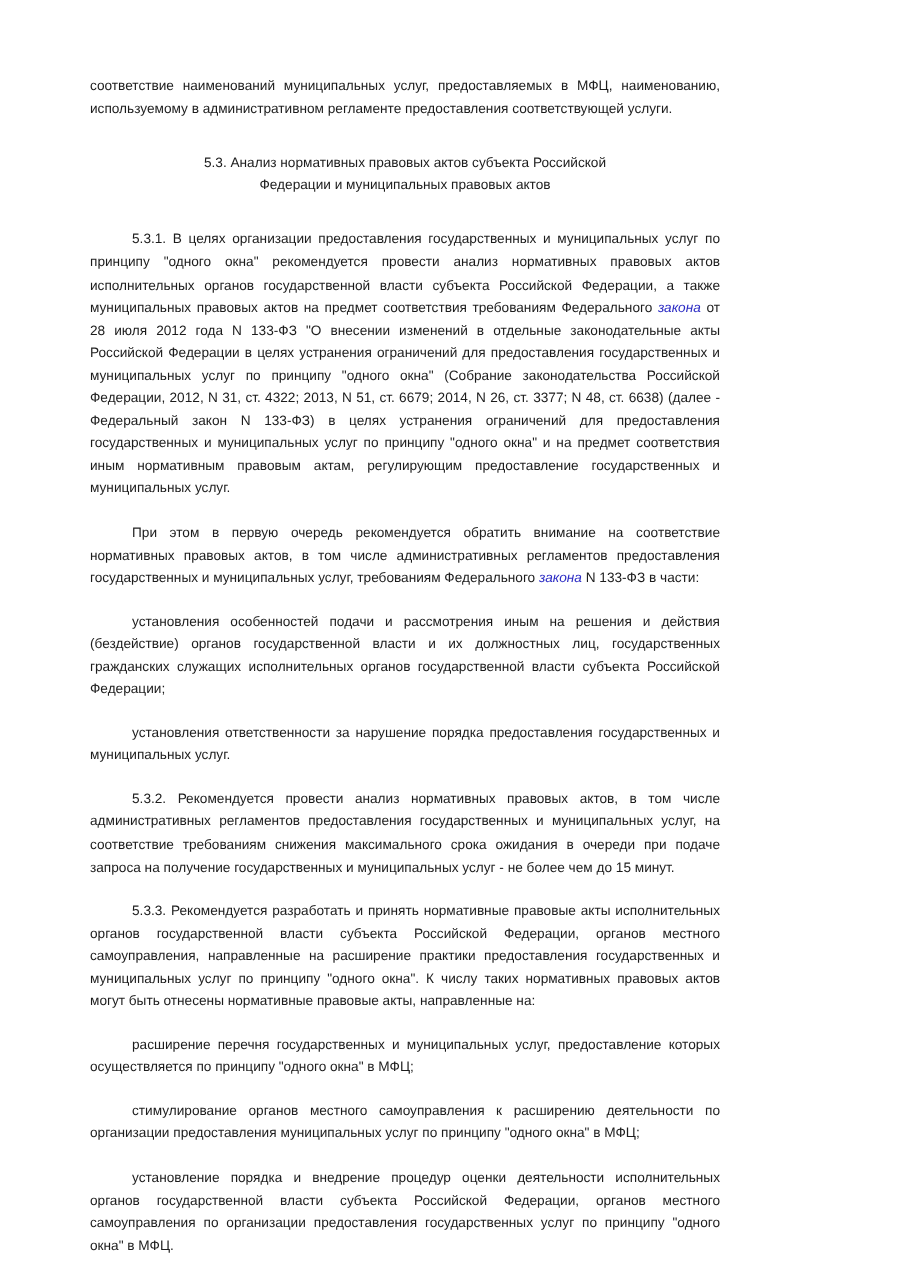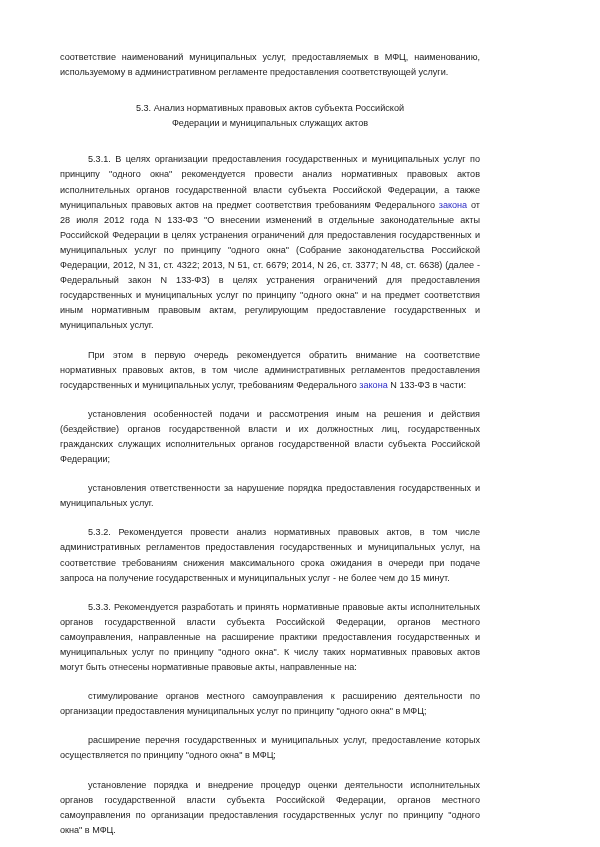--- a/index.html
+++ b/index.html
@@ -49,20 +49,21 @@
   }
   h2.heading .hline {
     display: block;
   }
   .spacer-sm {
     height: 7px;
   }
   a.lawlink, .lawlink {
     color: #2b2bc4;
     text-decoration: none;
+    font-style: italic;
   }
   .final-heading {
     margin: 0;
     font-size: 9.1px;
     line-height: 15.1px;
     font-weight: 400;
     text-align: right;
     color: #1c1c1c;
   }
 </style>
@@ -71,41 +72,41 @@
 
 <div class="page">
   <div class="doc-body">
 
     <p class="para noindent">соответствие наименований муниципальных услуг, предоставляемых в МФЦ, наименованию, используемому в административном регламенте предоставления соответствующей услуги.</p>
 
     <div class="spacer-sm"></div>
 
     <h2 class="heading">
       <span class="hline">5.3. Анализ нормативных правовых актов субъекта Российской</span>
-      <span class="hline">Федерации и муниципальных служащих актов</span>
+      <span class="hline">Федерации и муниципальных правовых актов</span>
     </h2>
 
     <div class="spacer-sm"></div>
 
     <p class="para"><span>5.3.1. В целях организации предоставления государственных и муниципальных услуг по принципу "одного окна" рекомендуется провести анализ нормативных правовых актов исполнительных органов государственной власти субъекта Российской Федерации, а также муниципальных правовых актов на предмет соответствия требованиям Федерального </span><a class="lawlink" href="#">закона</a><span> от 28 июля 2012 года N 133-ФЗ "О внесении изменений в отдельные законодательные акты Российской Федерации в целях устранения ограничений для предоставления государственных и муниципальных услуг по принципу "одного окна" (Собрание законодательства Российской Федерации, 2012, N 31, ст. 4322; 2013, N 51, ст. 6679; 2014, N 26, ст. 3377; N 48, ст. 6638) (далее - Федеральный закон N  133-ФЗ) в целях устранения ограничений для предоставления государственных и муниципальных услуг по принципу "одного окна" и на предмет соответствия иным нормативным правовым актам, регулирующим предоставление государственных и муниципальных услуг.</span></p>
 
     <p class="para"><span>При этом в первую очередь рекомендуется обратить внимание на соответствие нормативных правовых актов, в том числе административных регламентов предоставления государственных и муниципальных услуг, требованиям Федерального </span><a class="lawlink" href="#">закона</a><span> N 133-ФЗ в части:</span></p>
 
 
     <p class="para">установления особенностей подачи и рассмотрения иным на решения и действия (бездействие) органов государственной власти и их должностных лиц, государственных гражданских служащих исполнительных органов государственной власти субъекта Российской Федерации;</p>
 
     <p class="para">установления ответственности за нарушение порядка предоставления государственных и муниципальных услуг.</p>
 
     <p class="para">5.3.2. Рекомендуется провести анализ нормативных правовых актов, в том числе административных регламентов предоставления государственных и муниципальных услуг, на соответствие требованиям снижения максимального срока ожидания в очереди при подаче запроса на получение государственных и муниципальных услуг - не более чем до 15 минут.</p>
 
     <p class="para">5.3.3. Рекомендуется разработать и принять нормативные правовые акты исполнительных органов государственной власти субъекта Российской Федерации, органов местного самоуправления, направленные на расширение практики предоставления государственных и муниципальных услуг по принципу "одного окна". К числу таких нормативных правовых актов могут быть отнесены нормативные правовые акты, направленные на:</p>
 
+    <p class="para">расширение перечня государственных и муниципальных услуг, предоставление которых осуществляется по принципу "одного окна" в МФЦ;</p>
+
     <p class="para">стимулирование органов местного самоуправления к расширению деятельности по организации предоставления муниципальных услуг по принципу "одного окна" в МФЦ;</p>
-
-    <p class="para">расширение перечня государственных и муниципальных услуг, предоставление которых осуществляется по принципу "одного окна" в МФЦ;</p>
 
     <p class="para">установление порядка и внедрение процедур оценки деятельности исполнительных органов государственной власти субъекта Российской Федерации, органов местного самоуправления по организации предоставления государственных услуг по принципу "одного окна" в МФЦ.</p>
 
     <div class="spacer-sm"></div>
 
     <p class="final-heading">VI. Обучение сотрудников МФЦ и организаций, привлекаемых</p>
 
   </div>
 </div>
 

